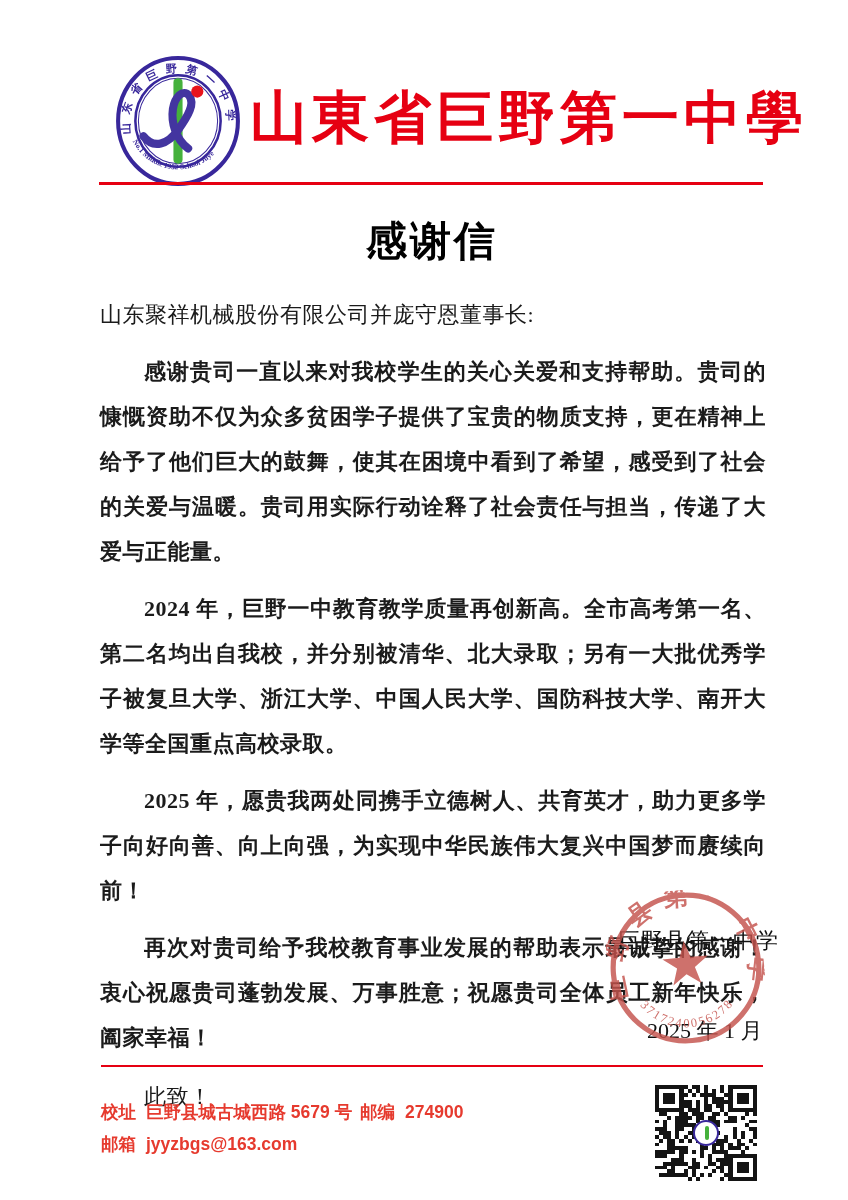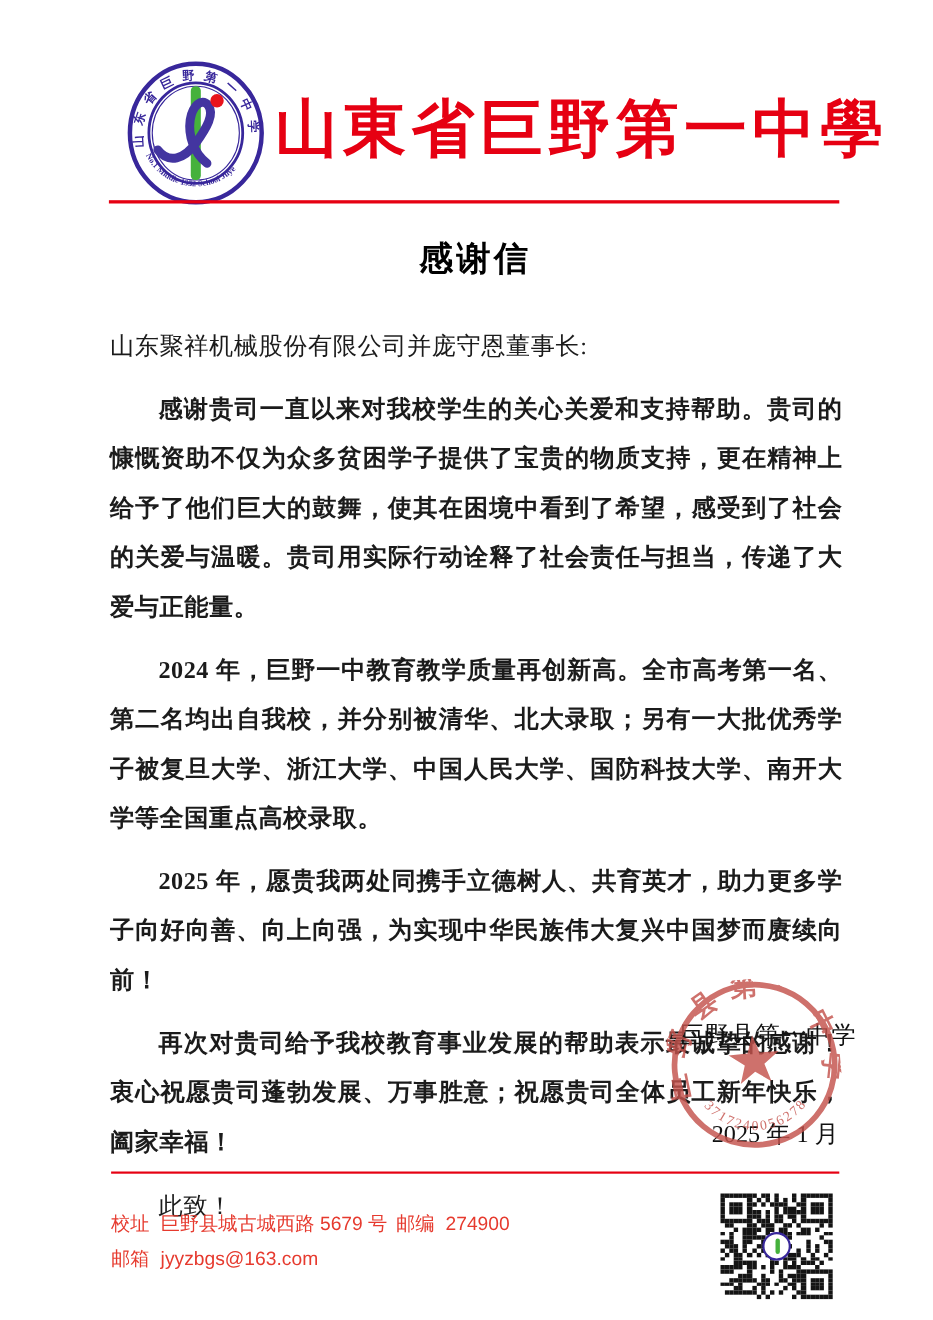--- a/index.html
+++ b/index.html
@@ -14,21 +14,21 @@
   .school-name {
     position:absolute; left:250px; top:76px; width:510px; height:84px;
     font-size:57px; font-weight:bold; color:#e60012; letter-spacing:5px;
     line-height:84px; text-align:right; white-space:nowrap;
   }
   .header-divider { position:absolute; left:99px; top:182px; width:664px; height:3px; background:#e60012; }
 
   
   .letter-title {
     position:absolute; left:100px; top:214px; width:664px; text-align:center;
-    font-size:31px; font-weight:bold; color:#000; letter-spacing:3px;
+    font-size:41px; font-weight:bold; color:#000; letter-spacing:3px;
   }
   .letter-body {
     position:absolute; left:100px; top:292px; width:666px;
     font-size:22px; line-height:45px; color:#1b1b1b; text-align:justify;
     letter-spacing:0.5px;
   }
   .salutation { margin:0; }
   .para { margin:12px 0 0 0; text-indent:2em;font-weight:bold; }
   .closing { margin:14px 0 0 0; text-indent:2em; }
 
@@ -36,21 +36,21 @@
   .signature-name { position:absolute; left:618px; top:926px; font-size:22px; color:#111; letter-spacing:1px; white-space:nowrap; }
   .signature-date { position:absolute; left:647px; top:1016px; font-size:22px; color:#111; white-space:nowrap; }
   .seal { position:absolute; left:608px; top:890px; width:156px; height:156px; transform:rotate(-5deg); opacity:0.82; }
 
   
   .footer-divider { position:absolute; left:101px; top:1065px; width:662px; height:2px; background:#e60012; }
   .footer {
     position:absolute; left:101px; top:1102px; width:560px;
     display:grid; grid-template-columns:259px 1fr; row-gap:12px;
     font-family:"Liberation Sans","DejaVu Sans",sans-serif;
-    font-size:17.5px; font-weight:normal; color:#e63a2e; line-height:20px;
+    font-size:17.5px; font-weight:bold; color:#e63a2e; line-height:20px;
   }
   .footer .f-label { margin-right:10px; }
   .qr {
     position:absolute; left:655px; top:1085px; width:102px; height:96px;
     display:grid; grid-template-rows:repeat(25,1fr); grid-template-columns:repeat(25,1fr);
   }
   .qr .m { background:#141414; }
   .qr-logo {
     position:absolute; left:693px; top:1120px; width:26px; height:26px;
     background:#fff; border:2px solid #38279b; border-radius:50%;

